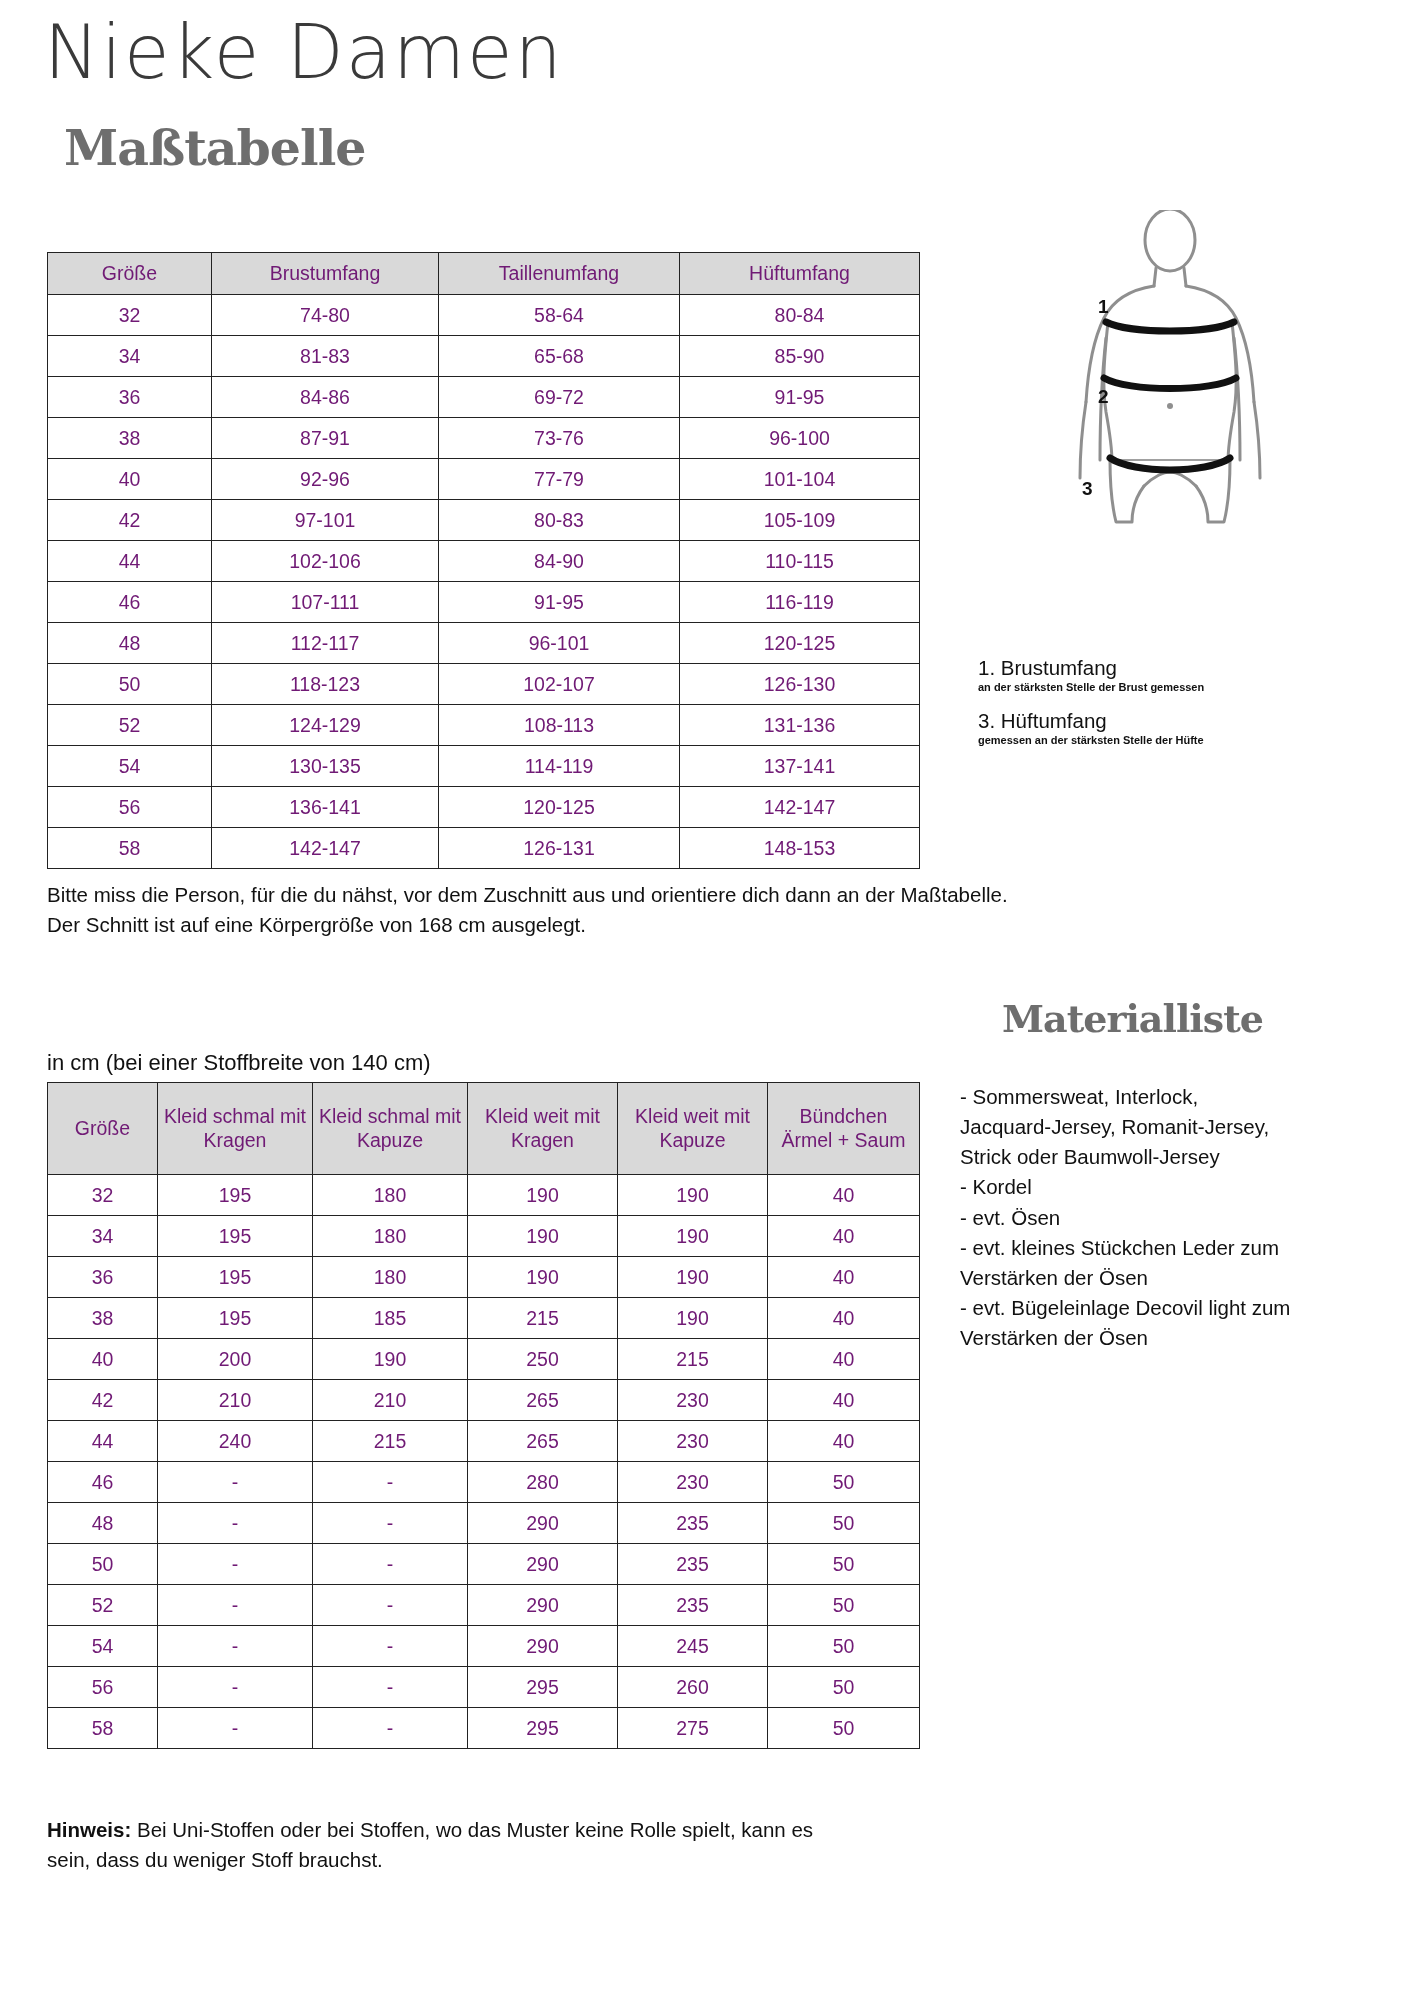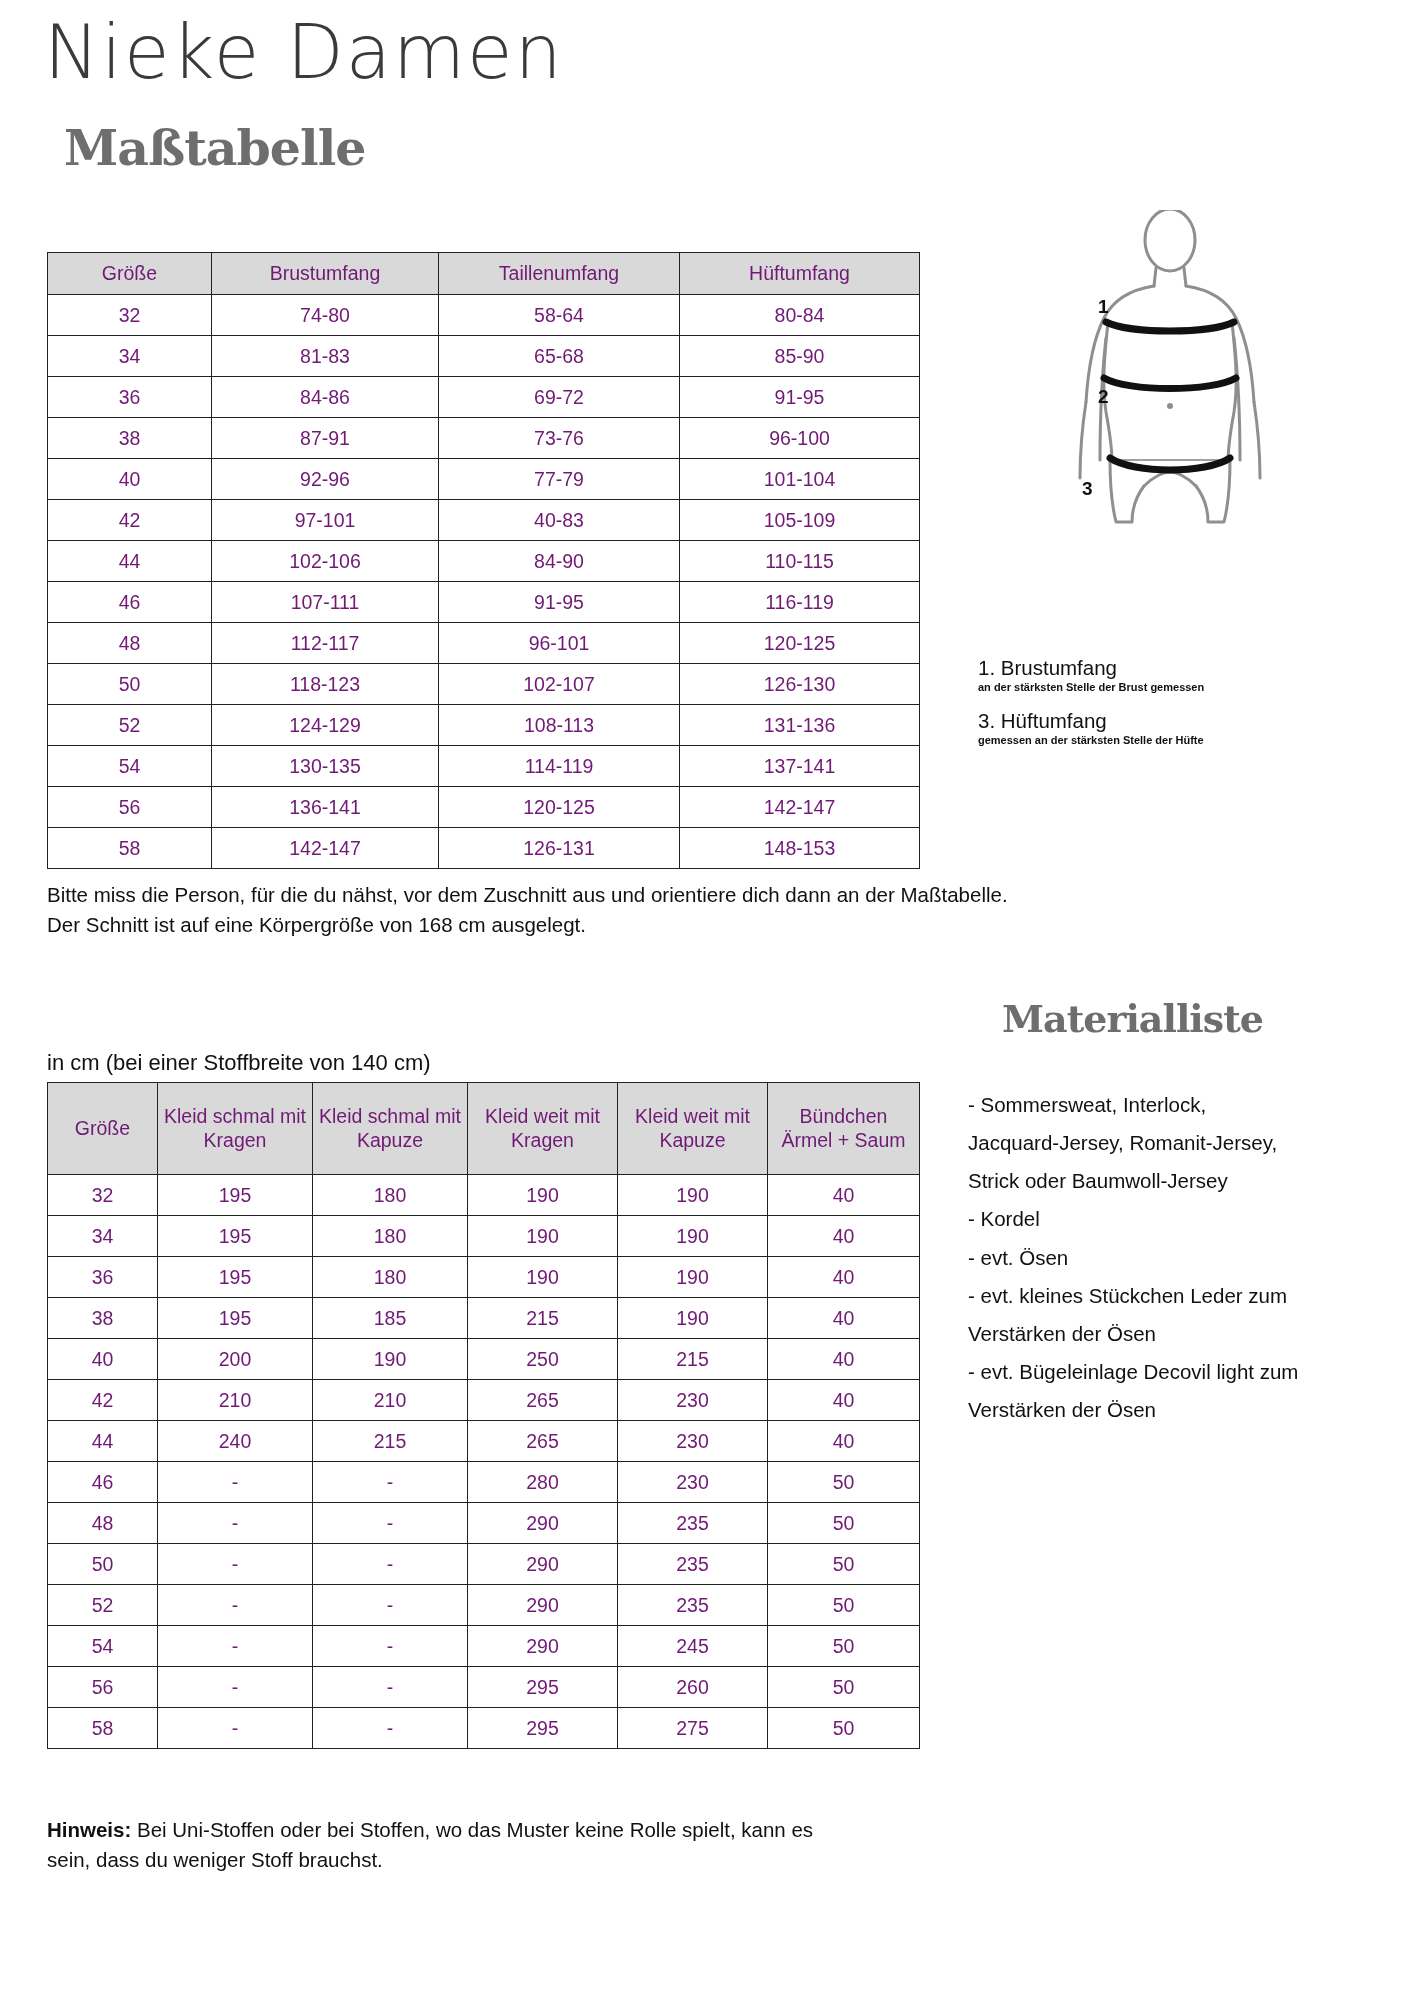--- a/index.html
+++ b/index.html
@@ -134,21 +134,21 @@
   
   #material-list {
     position: absolute;
     left: 960px;
     top: 1082px;
     width: 430px;
     font-size: 20.5px;
     line-height: 1.47;
     color: #111;
   }
-  #material-list div { margin: 8px; }
+  #material-list div { margin: 0; }
 
   
   #figure-legend {
     position: absolute;
     left: 978px;
     top: 655px;
     width: 420px;
     color: #111;
   }
   .legend-item { margin-bottom: 14px; }
@@ -224,21 +224,21 @@
         </tr>
         <tr>
           <td>40</td>
           <td>92-96</td>
           <td>77-79</td>
           <td>101-104</td>
         </tr>
         <tr>
           <td>42</td>
           <td>97-101</td>
-          <td>40-83</td>
+          <td>80-83</td>
           <td>105-109</td>
         </tr>
         <tr>
           <td>44</td>
           <td>102-106</td>
           <td>84-90</td>
           <td>110-115</td>
         </tr>
         <tr>
           <td>46</td>

